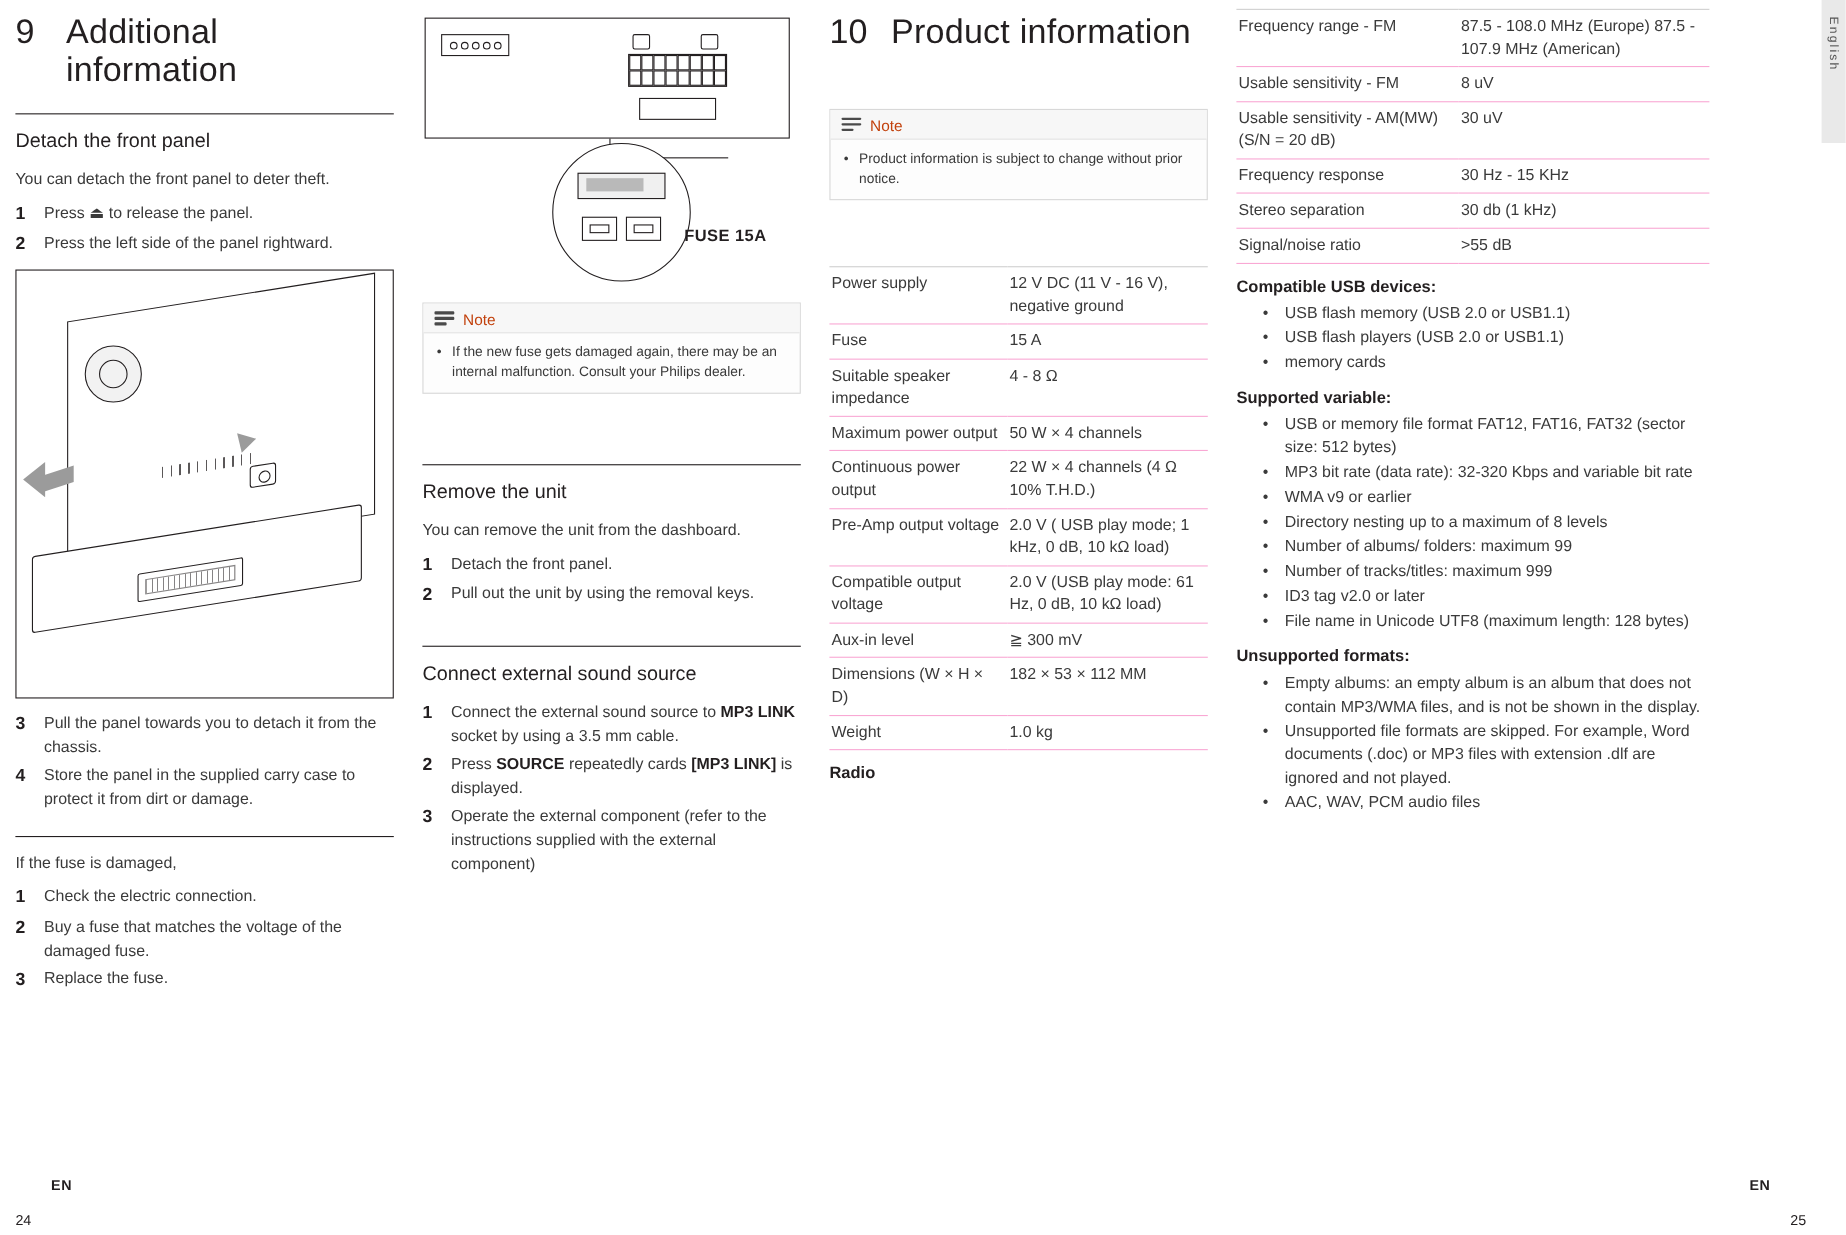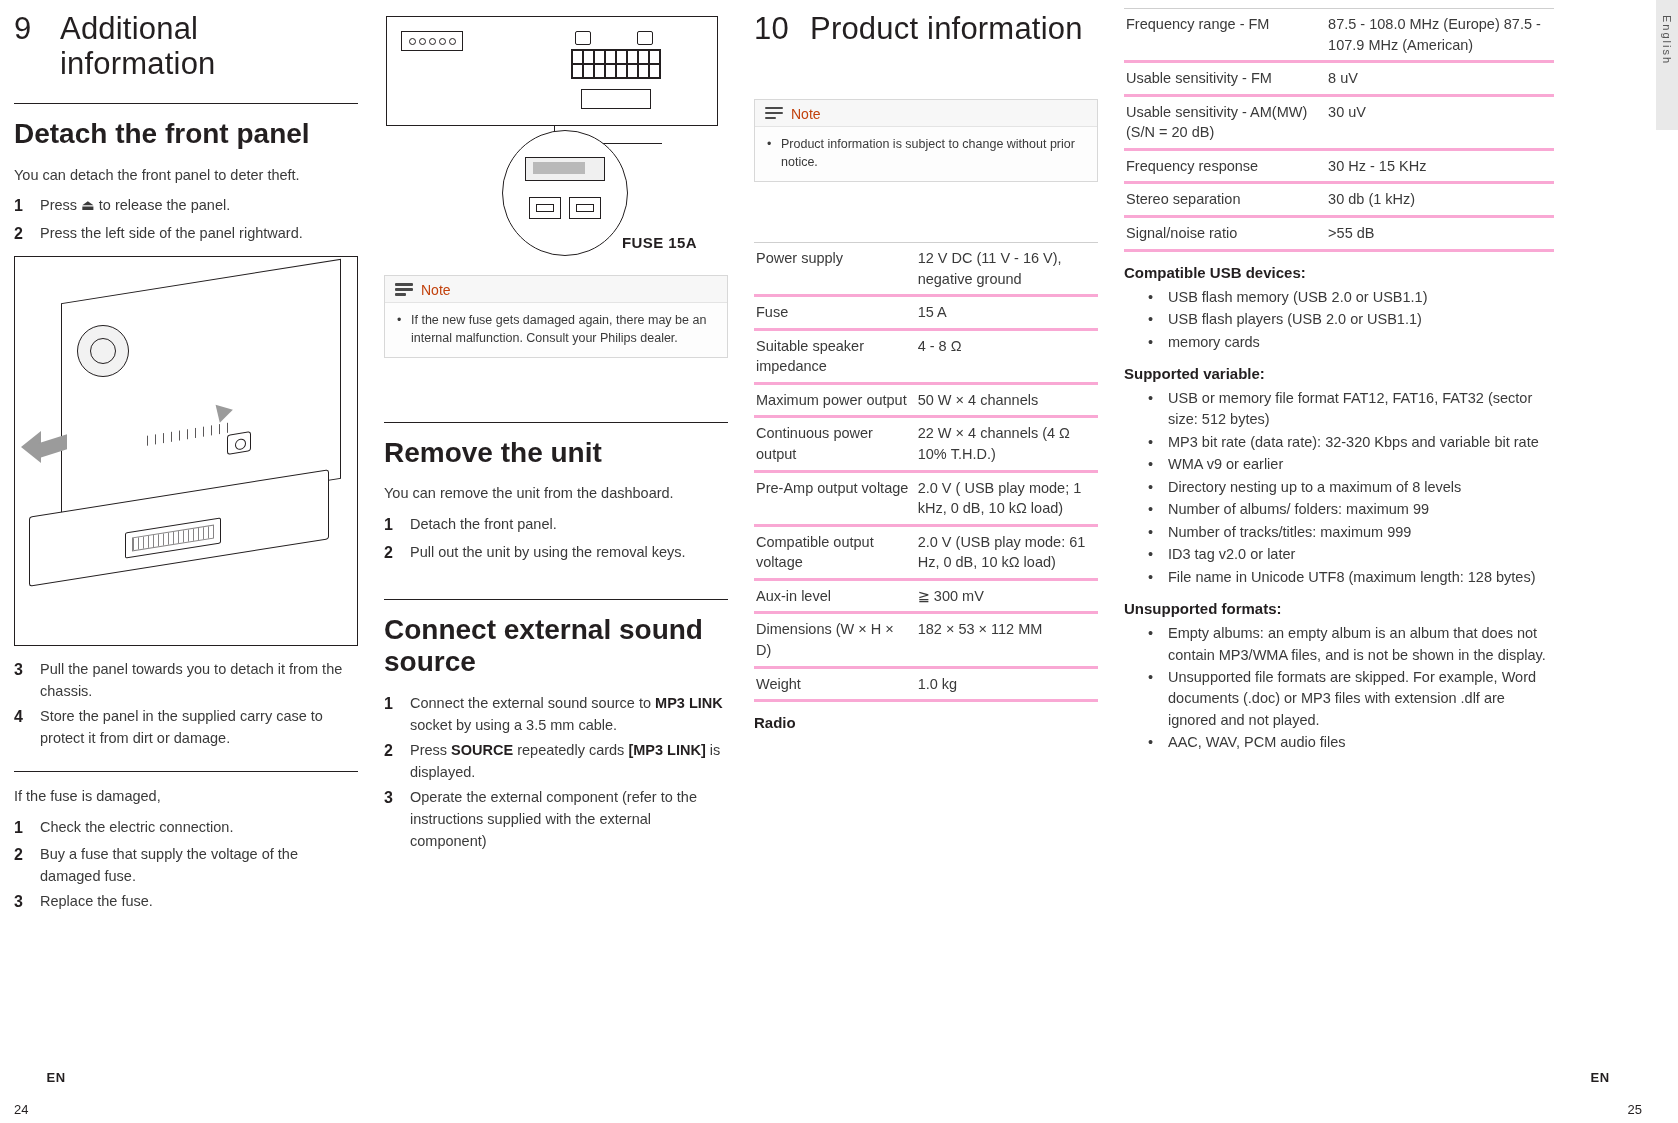--- a/index.html
+++ b/index.html
@@ -35,22 +35,22 @@
   }
   h1.chapter .num { width: 46px; flex: 0 0 46px; }
   h1.chapter .txt { flex: 1; }
   h1.chapter.wide .num { width: 56px; flex: 0 0 56px; }
 
   .rule {
     border-top: 1.6px solid #231f20;
     margin: 22px 0 14px 0;
   }
   h2.sect {
-    font-size: 28px;
-    font-weight: 700;
+    font-size: 18px;
+    font-weight: 400;
     margin: 0 0 14px 0;
     line-height: 1.15;
   }
   p.body {
     font-size: 14.5px;
     line-height: 1.5;
     margin: 0 0 8px 0;
     color: #3a3a3a;
   }
   ol.steps { list-style: none; margin: 0 0 10px 0; padding: 0; }
@@ -98,21 +98,21 @@
   .note-body li .bullet { flex:0 0 14px; }
   .note-body li .txt { flex:1; }
 
   
   table.spec {
     width: 100%;
     border-collapse: collapse;
     font-size: 14.5px;
   }
   table.spec td {
-    border-bottom: 3px solid #f9a8d4;
+    border-bottom: 1px solid #f9a8d4;
     padding: 5px 4px 5px 2px;
     vertical-align: top;
     line-height: 1.42;
     color: #3a3a3a;
   }
   table.spec td.k { width: 47%; }
   table.spec tr:first-child td { border-top: 1px solid #cfcfcf; }
   .subhead { font-weight: bold; font-size: 15px; margin: 12px 0 6px 0; color:#231f20; }
 
   ul.bullets { list-style: none; margin: 0 0 4px 0; padding: 0 0 0 24px; }
@@ -215,21 +215,21 @@
   .cz-b1, .cz-b2 {
     position:absolute; top:66px; width:32px; height:22px; border:1.3px solid #231f20;
   }
   .cz-b1 { left: 26px; }
   .cz-b2 { left: 66px; }
   .cz-b1::after, .cz-b2::after {
     content:""; position:absolute; left:6px; top:6px; right:6px; bottom:6px; border:1px solid #231f20;
   }
   .fuse-label {
     position: absolute;
-    left: 238px; top: 224px;
+    left: 238px; top: 196px;
     font-size: 15px; font-weight: bold; letter-spacing:0.4px;
   }
 
   .fig-panel {
     width: 100%;
     height: 390px;
     border: 1.3px solid #231f20;
     position: relative;
     margin: 6px 0 12px 0;
     overflow: hidden;
@@ -350,21 +350,21 @@
 
     <div class="rule"></div>
     <p class="body">If the fuse is damaged,</p>
     <ol class="steps">
       <li>
         <span class="n">1</span>
         <span class="t">Check the electric connection.</span>
       </li>
       <li>
         <span class="n">2</span>
-        <span class="t">Buy a fuse that supply the voltage of the damaged fuse.</span>
+        <span class="t">Buy a fuse that matches the voltage of the damaged fuse.</span>
       </li>
       <li>
         <span class="n">3</span>
         <span class="t">Replace the fuse.</span>
       </li>
     </ol>
   </div>
 
   <div class="col col2">
 

